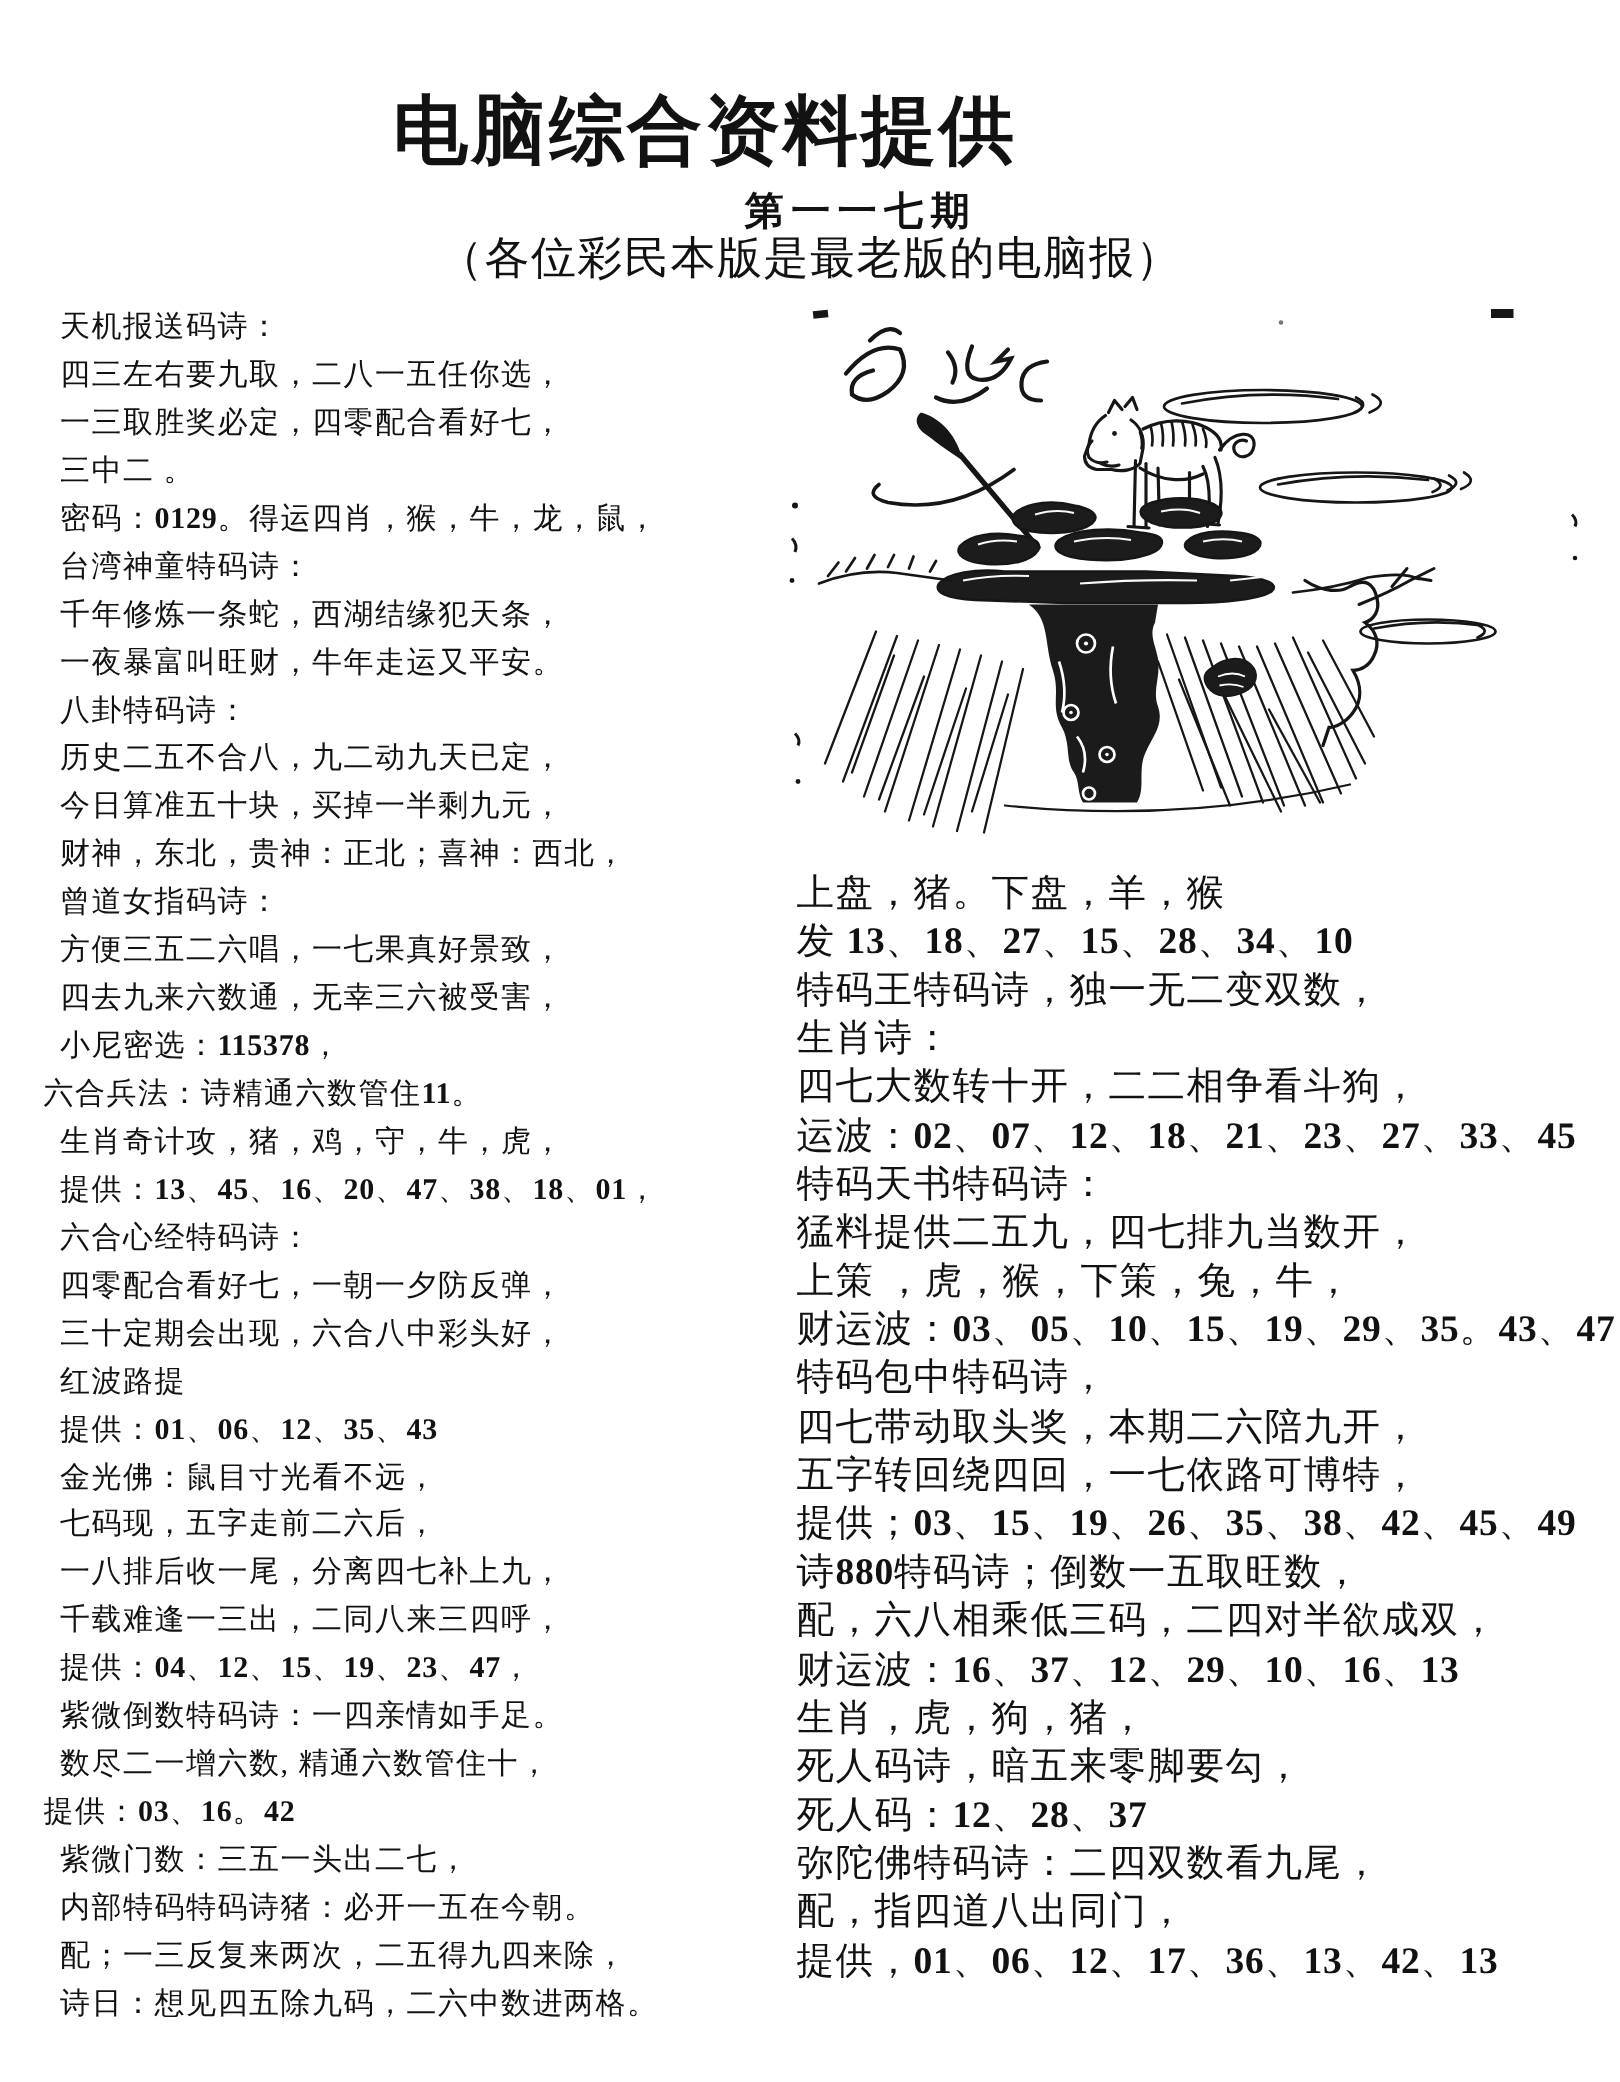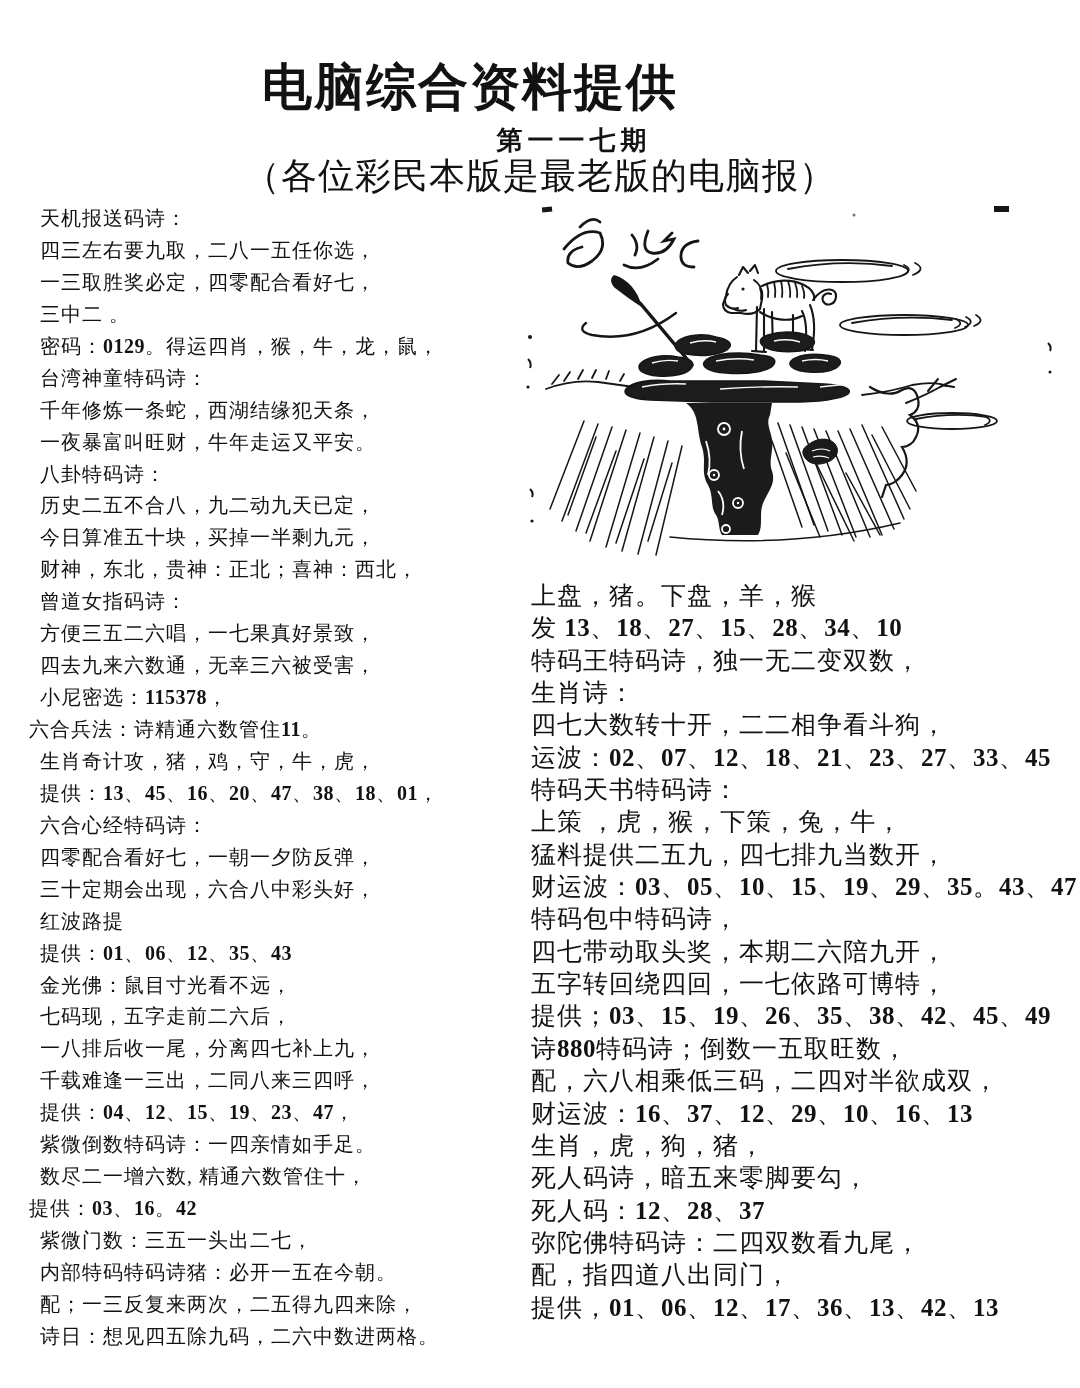--- a/index.html
+++ b/index.html
@@ -14,21 +14,21 @@
     font-size:50px;font-weight:700;letter-spacing:2px;white-space:nowrap;
     transform:translateX(-70px);
   }
   .issue{
     position:absolute;top:95px;left:0;width:100%;text-align:center;
     font-size:26px;font-weight:700;letter-spacing:5px;white-space:nowrap;
     transform:translateX(34px);
   }
   .note{
     position:absolute;top:124px;left:0;width:100%;text-align:center;
-    font-size:36px;letter-spacing:1px;white-space:nowrap;
+    font-size:30px;letter-spacing:1px;white-space:nowrap;
   }
   .col{position:absolute;}
   .col .line{white-space:pre;}
   .col-left{left:40px;top:175px;font-size:20px;letter-spacing:1px;}
   .col-left .line{height:31.95px;line-height:31.95px;}
   .col-left .line:nth-child(17),
   .col-left .line:nth-child(32),
   .col-left .line:nth-child(38){margin-left:-11px;}
   .col-right{left:531px;top:552px;font-size:25px;letter-spacing:1px;}
   .col-right .line{height:32.35px;line-height:32.35px;}
@@ -83,22 +83,22 @@
       <div class="line">诗日：想见四五除九码，二六中数进两格。</div>
     </div>
   <div class="col col-right">
       <div class="line">上盘，猪。下盘，羊，猴</div>
       <div class="line">发 <b>13</b>、<b>18</b>、<b>27</b>、<b>15</b>、<b>28</b>、<b>34</b>、<b>10</b></div>
       <div class="line">特码王特码诗，独一无二变双数，</div>
       <div class="line">生肖诗：</div>
       <div class="line">四七大数转十开，二二相争看斗狗，</div>
       <div class="line">运波：<b>02</b>、<b>07</b>、<b>12</b>、<b>18</b>、<b>21</b>、<b>23</b>、<b>27</b>、<b>33</b>、<b>45</b></div>
       <div class="line">特码天书特码诗：</div>
+      <div class="line">猛料提供二五九，四七排九当数开，</div>
       <div class="line">上策 ，虎，猴，下策，兔，牛，</div>
-      <div class="line">猛料提供二五九，四七排九当数开，</div>
       <div class="line">财运波：<b>03</b>、<b>05</b>、<b>10</b>、<b>15</b>、<b>19</b>、<b>29</b>、<b>35</b>。<b>43</b>、<b>47</b></div>
       <div class="line">特码包中特码诗，</div>
       <div class="line">四七带动取头奖，本期二六陪九开，</div>
       <div class="line">五字转回绕四回，一七依路可博特，</div>
       <div class="line">提供；<b>03</b>、<b>15</b>、<b>19</b>、<b>26</b>、<b>35</b>、<b>38</b>、<b>42</b>、<b>45</b>、<b>49</b></div>
       <div class="line">诗<b>880</b>特码诗；倒数一五取旺数，</div>
       <div class="line">配，六八相乘低三码，二四对半欲成双，</div>
       <div class="line">财运波：<b>16</b>、<b>37</b>、<b>12</b>、<b>29</b>、<b>10</b>、<b>16</b>、<b>13</b></div>
       <div class="line">生肖，虎，狗，猪，</div>
       <div class="line">死人码诗，暗五来零脚要勾，</div>

